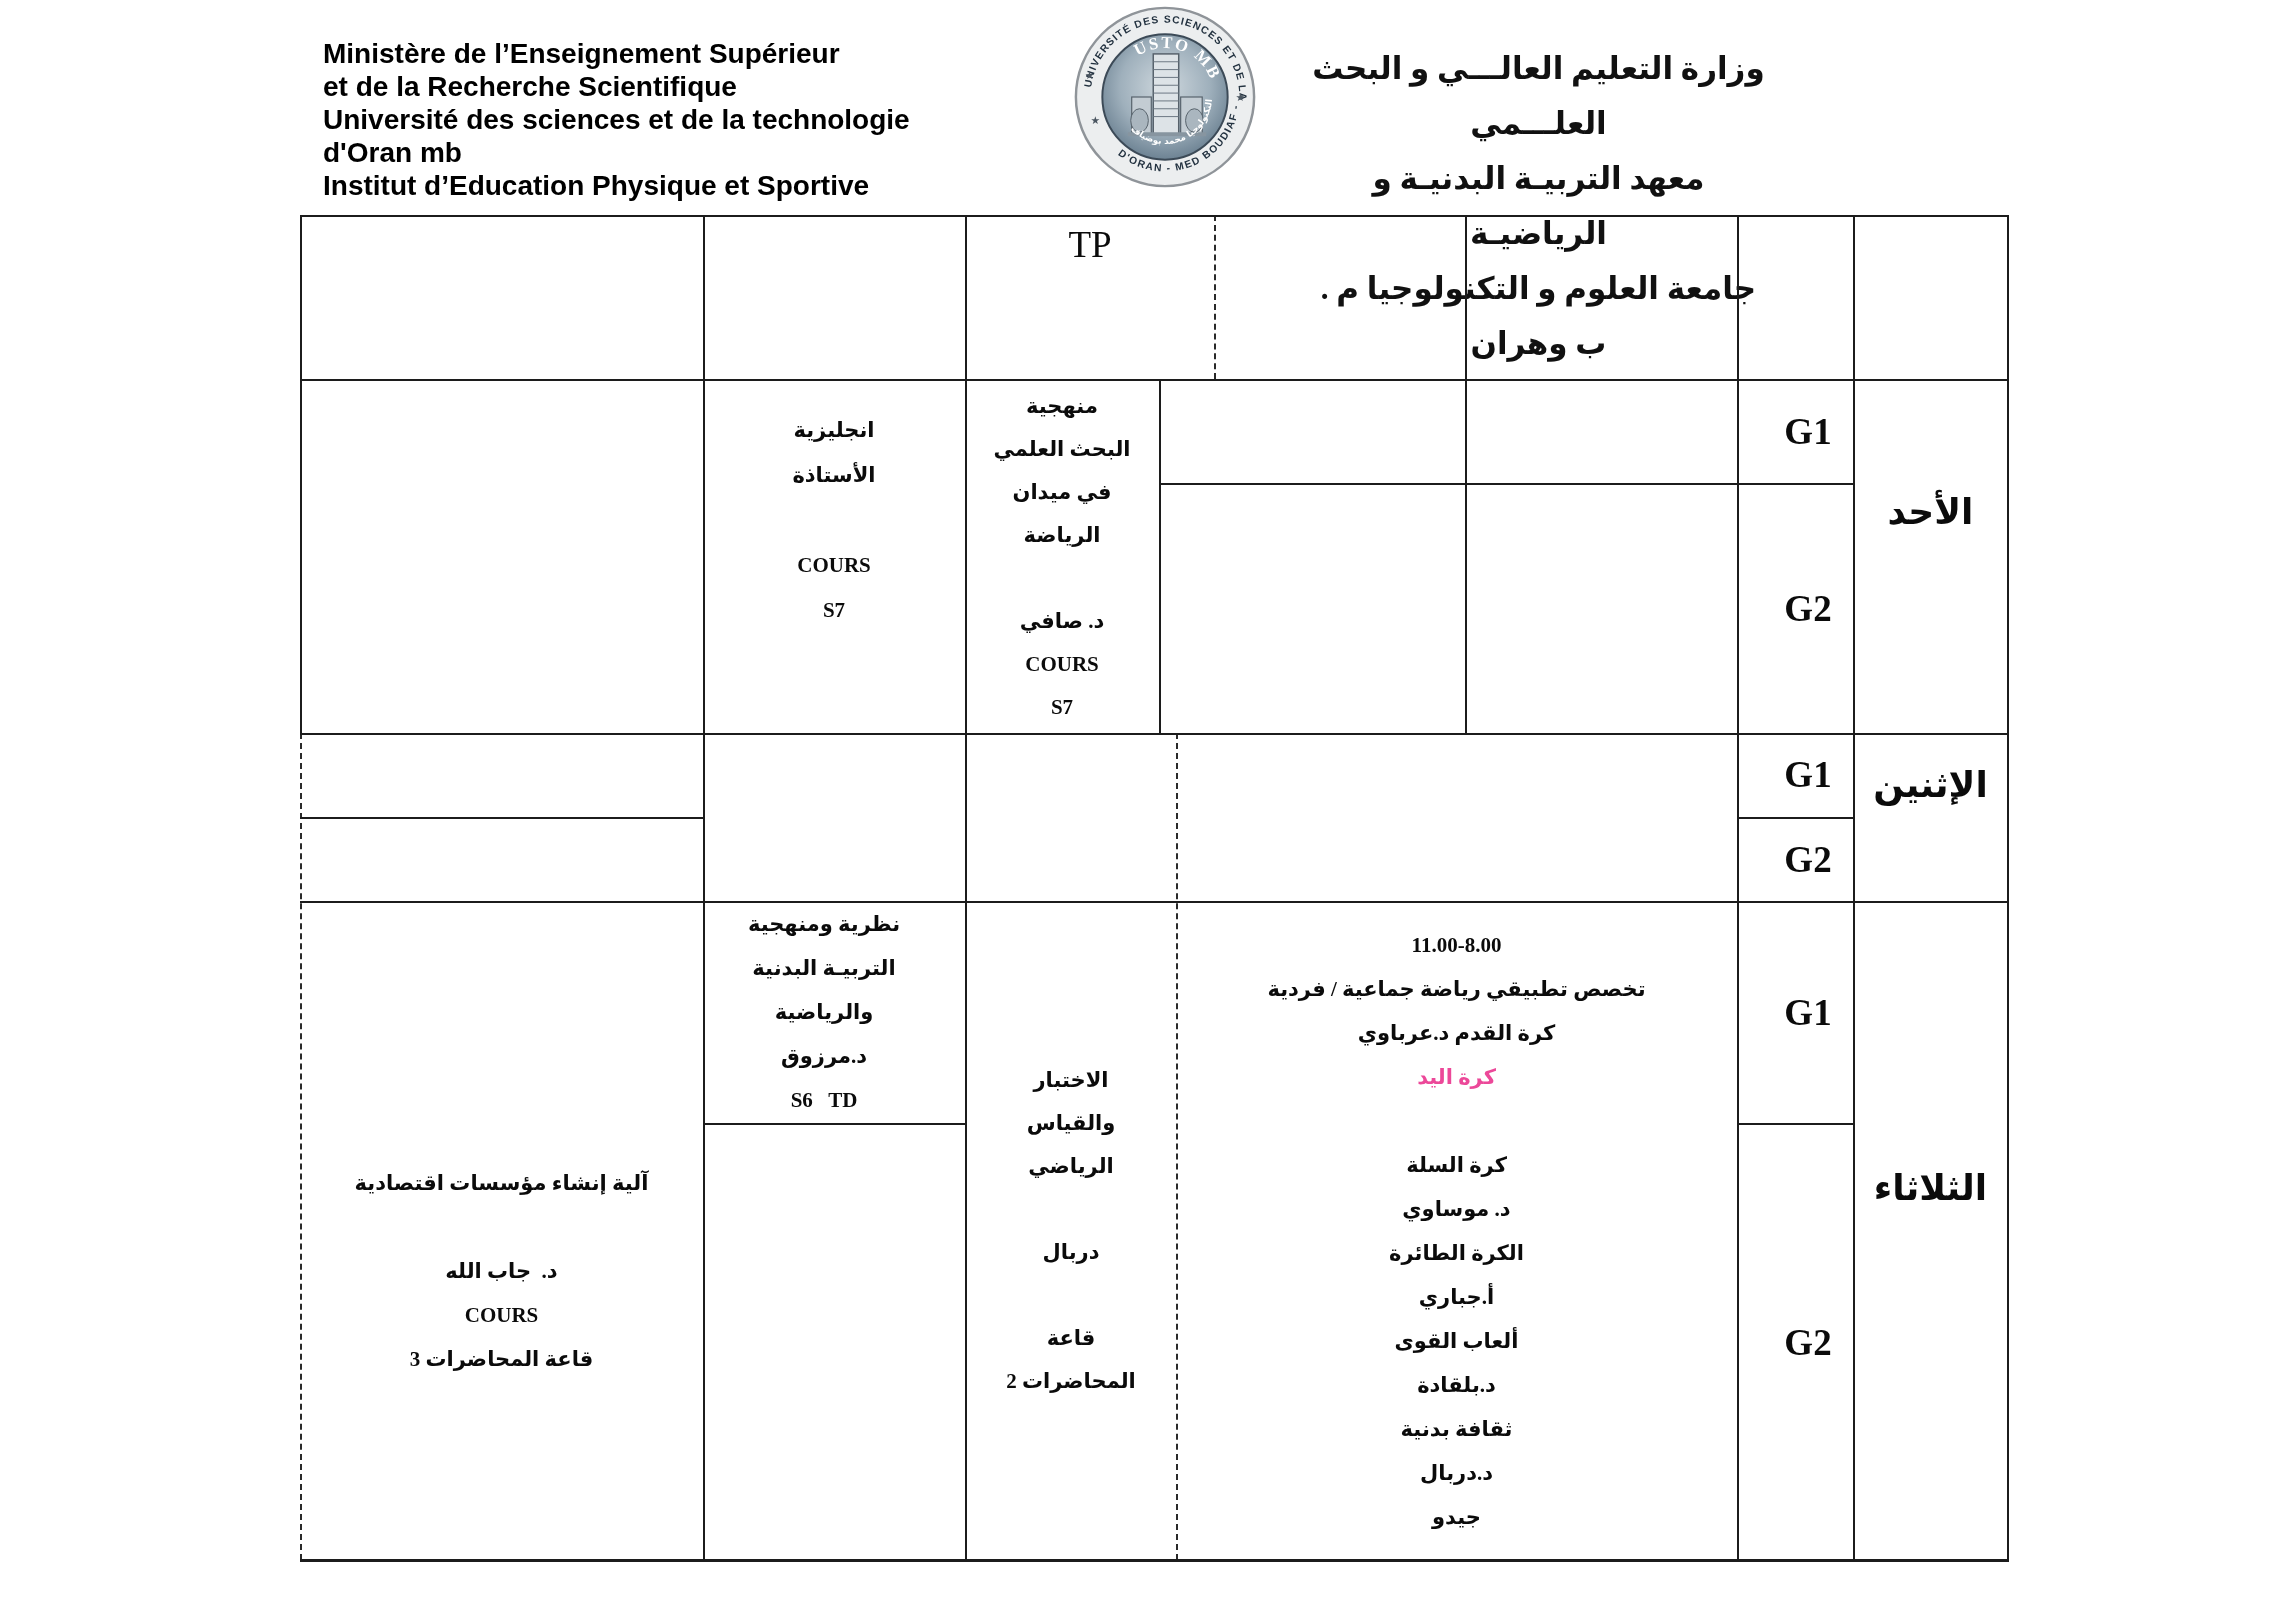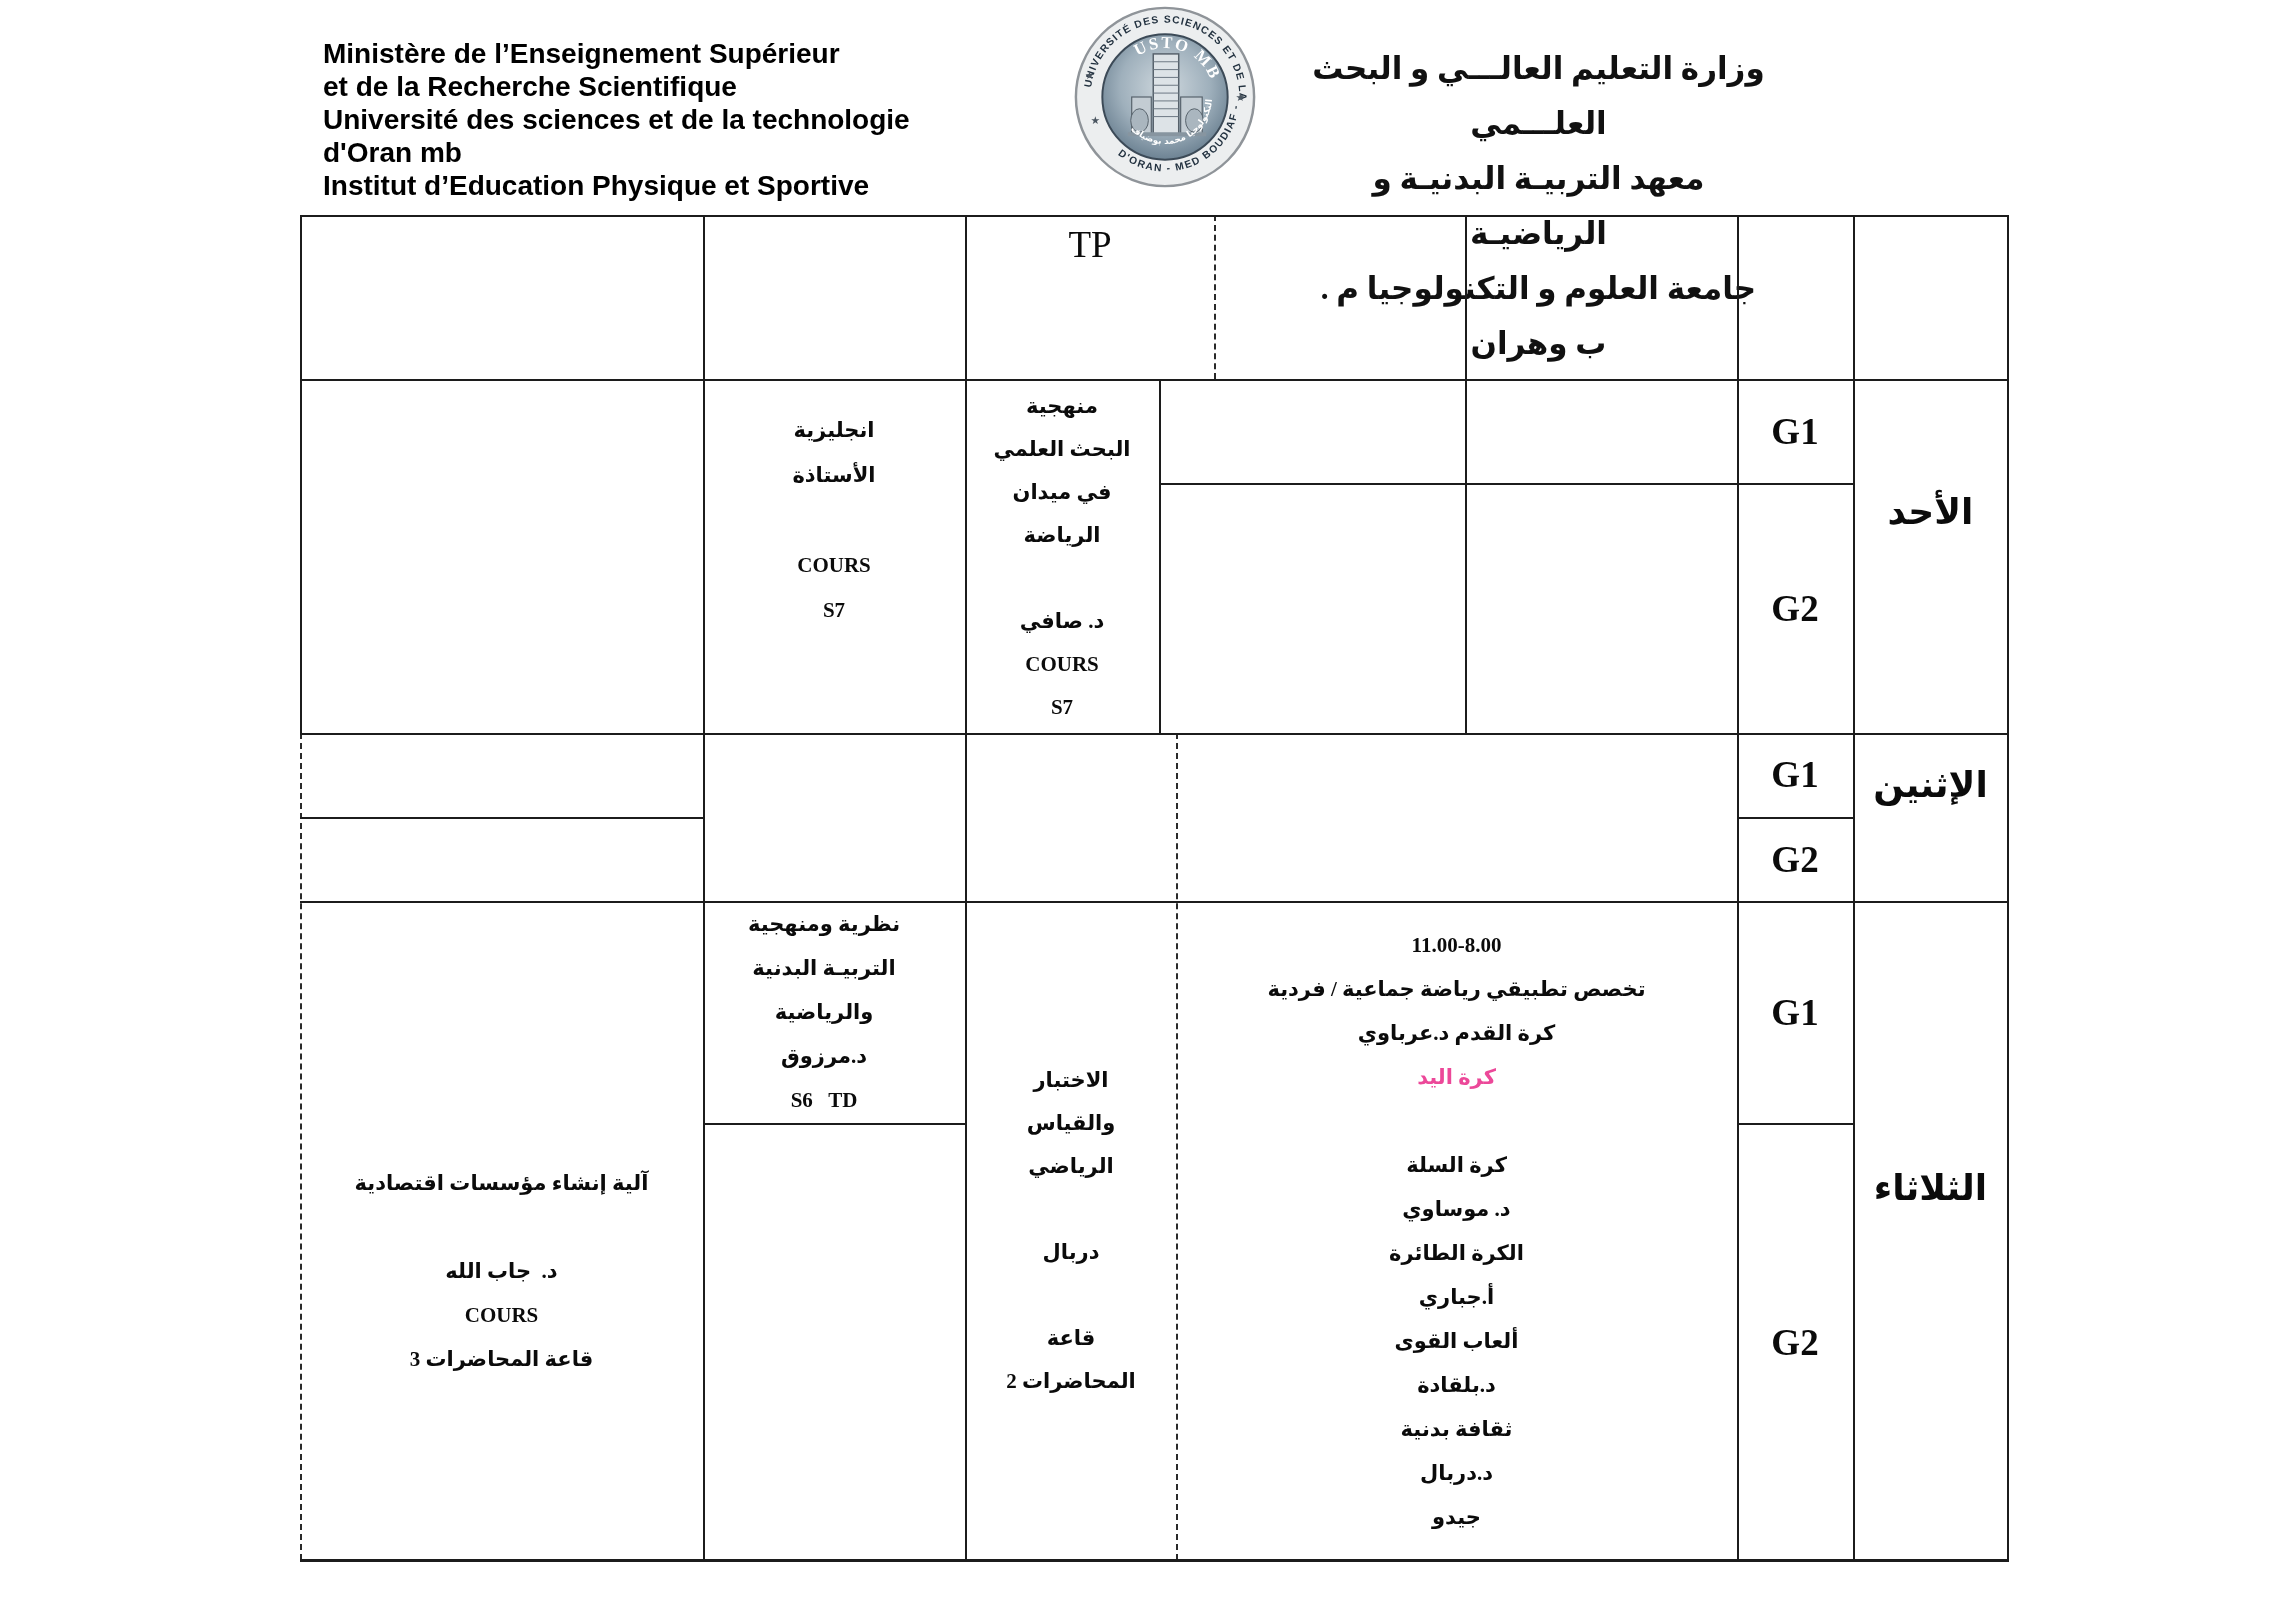--- a/index.html
+++ b/index.html
@@ -23,21 +23,21 @@
   .cell{position:absolute;display:flex;flex-direction:column;justify-content:center;
         align-items:center;text-align:center;font-weight:bold;font-size:21px;}
   .cell.rtl{direction:rtl;}
   .ln{line-height:44px;min-height:44px;white-space:pre-wrap;}
   .lh44 .ln{line-height:43px;min-height:43px;}
   .lh46 .ln{line-height:45px;min-height:45px;}
   .red-line{color:#ec4899;}
   .tp{position:absolute;text-align:center;font-size:37px;font-weight:normal;
       font-family:"Liberation Serif",serif;}
   .gcell{position:absolute;display:flex;align-items:center;justify-content:center;
-         font-size:37px;font-weight:bold;font-family:"Liberation Serif",serif;}
+         font-size:37px;font-weight:bold;font-family:"Liberation Serif",serif;padding-left:13px;}
   .daycell{position:absolute;display:flex;align-items:center;justify-content:center;
            direction:rtl;font-size:36px;font-weight:bold;
            font-family:"Liberation Serif","DejaVu Sans",serif;}
   .daycell span{position:relative;}
 </style>
 </head>
 <body>
 
 <div class="abs fr-hdr">
   <div>Ministère de l’Enseignement Supérieur</div>

